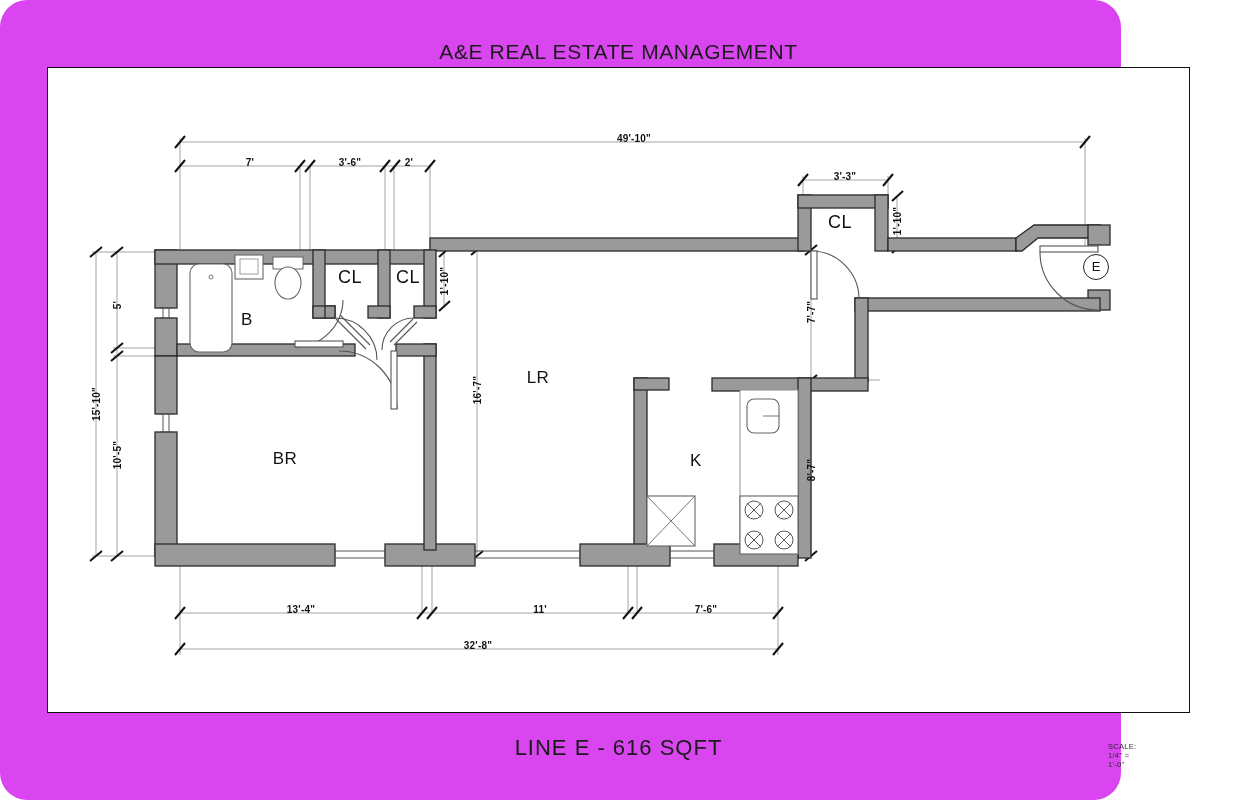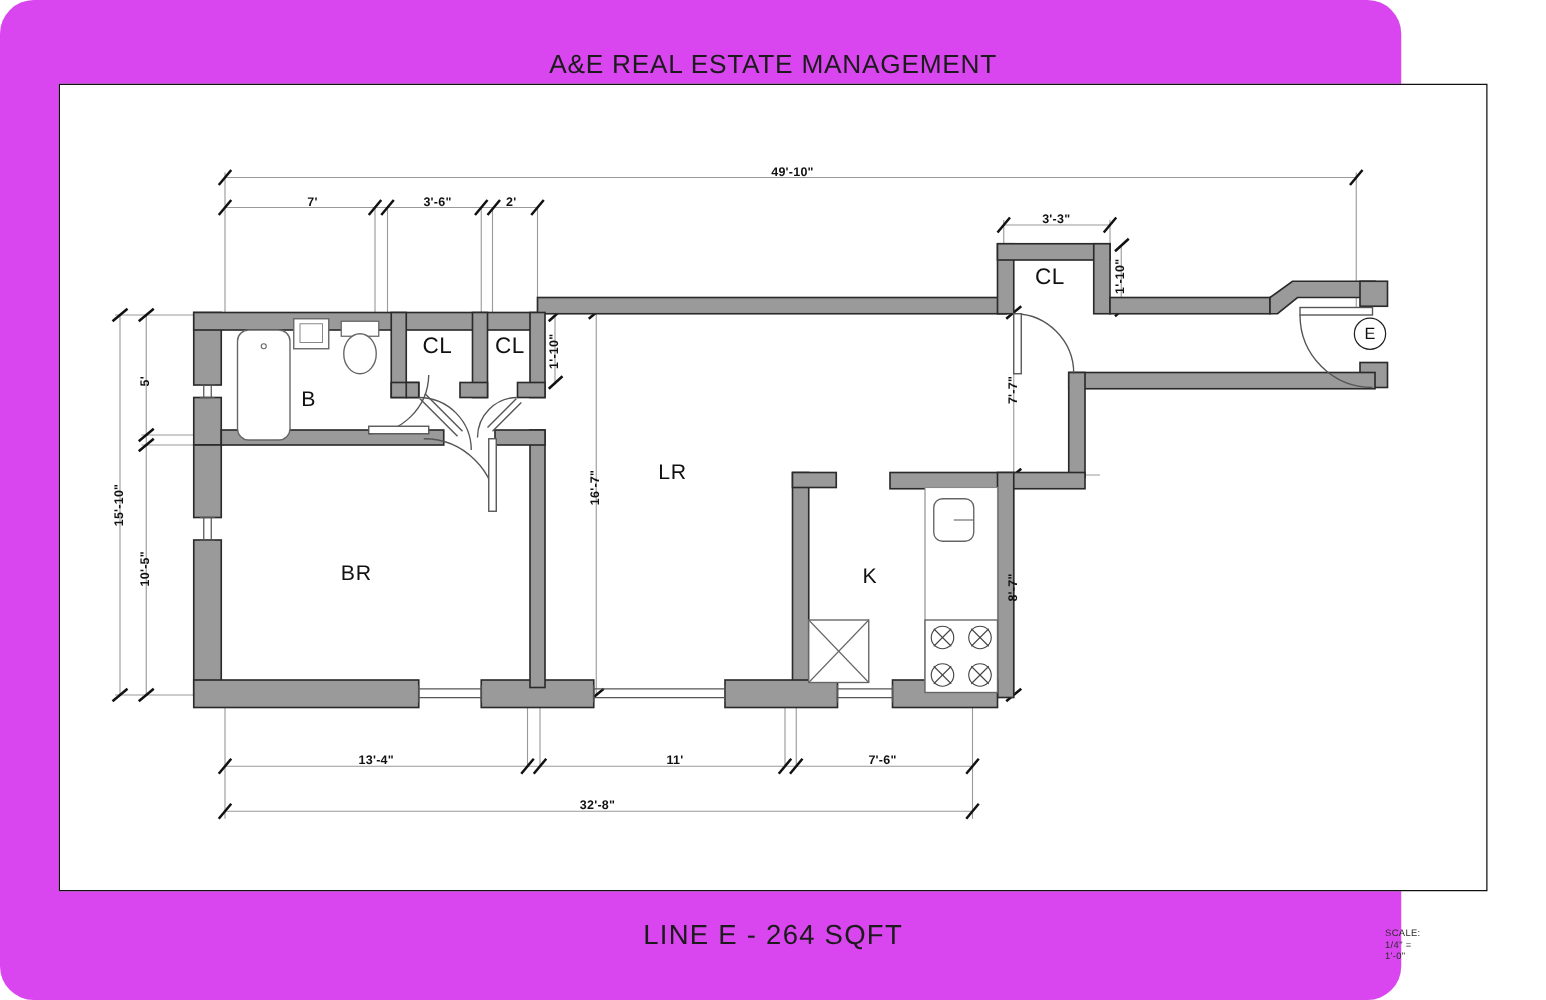--- a/index.html
+++ b/index.html
@@ -361,16 +361,16 @@
 <div class="dim vert" style="left:897px; top:221px;">1'-10"</div>
 <div class="dim vert" style="left:477px; top:390px;">16'-7"</div>
 <div class="dim vert" style="left:811px; top:312px;">7'-7"</div>
 <div class="dim vert" style="left:811px; top:470px;">8'-7"</div>
 
 <div class="dim" style="left:301px; top:609px;">13'-4"</div>
 <div class="dim" style="left:540px; top:609px;">11'</div>
 <div class="dim" style="left:706px; top:609px;">7'-6"</div>
 <div class="dim" style="left:478px; top:645px;">32'-8"</div>
 
-<div id="footer-line">LINE E - 264 SQFT</div>
+<div id="footer-line">LINE E - 616 SQFT</div>
 <div id="footer-scale">SCALE: 1/4" = 1'-0"</div>
 
 </div>
 
 </body></html>

